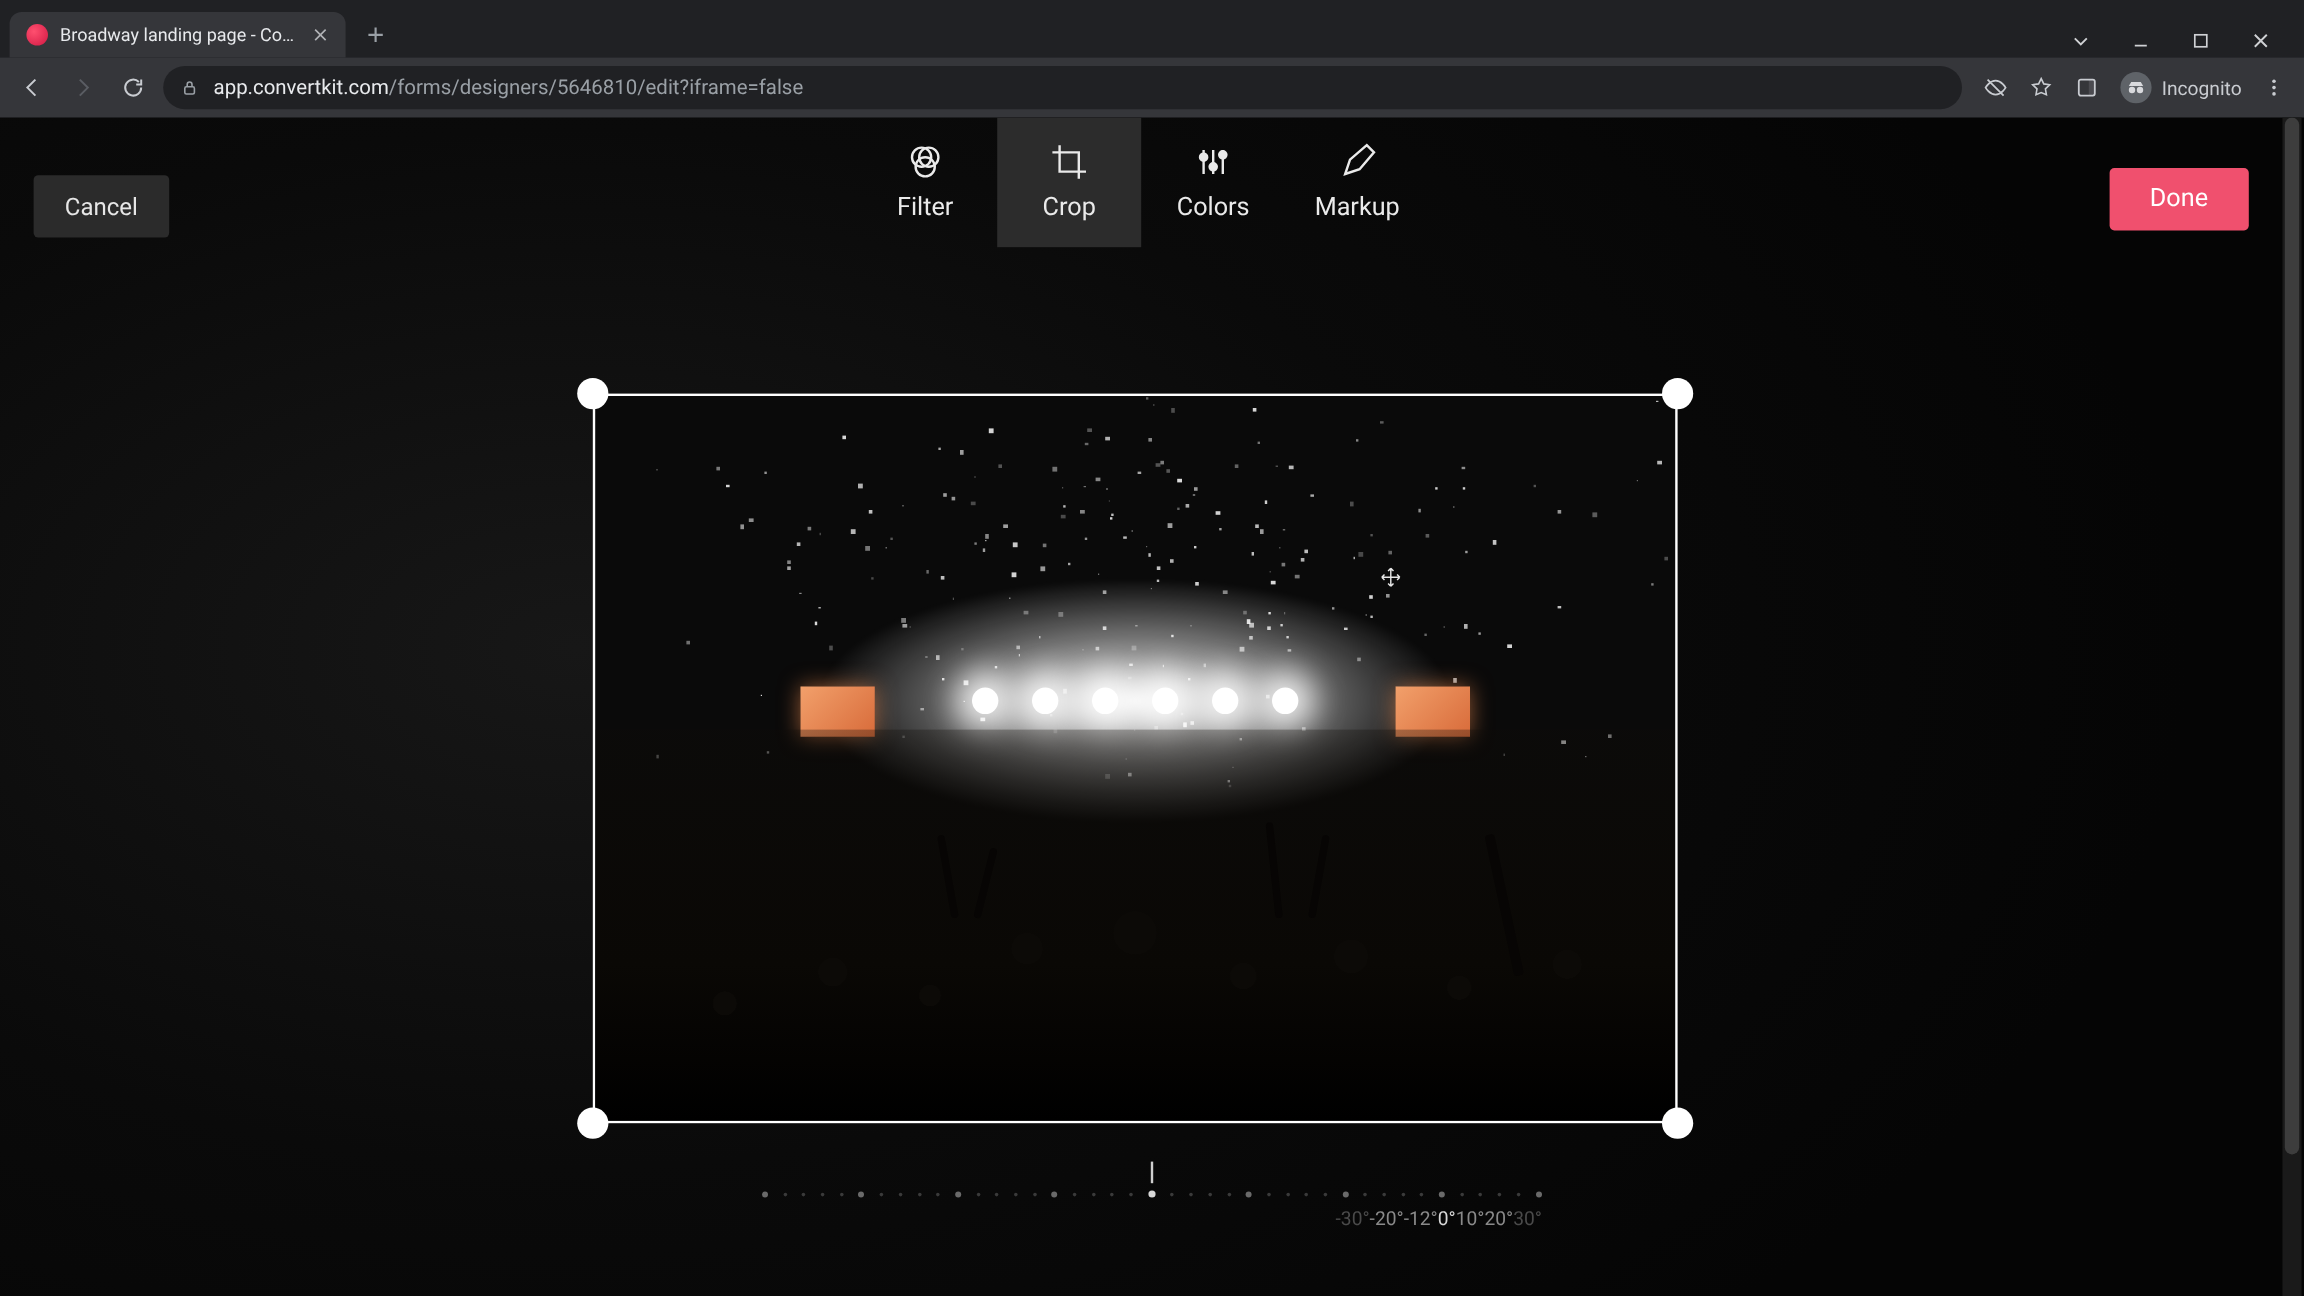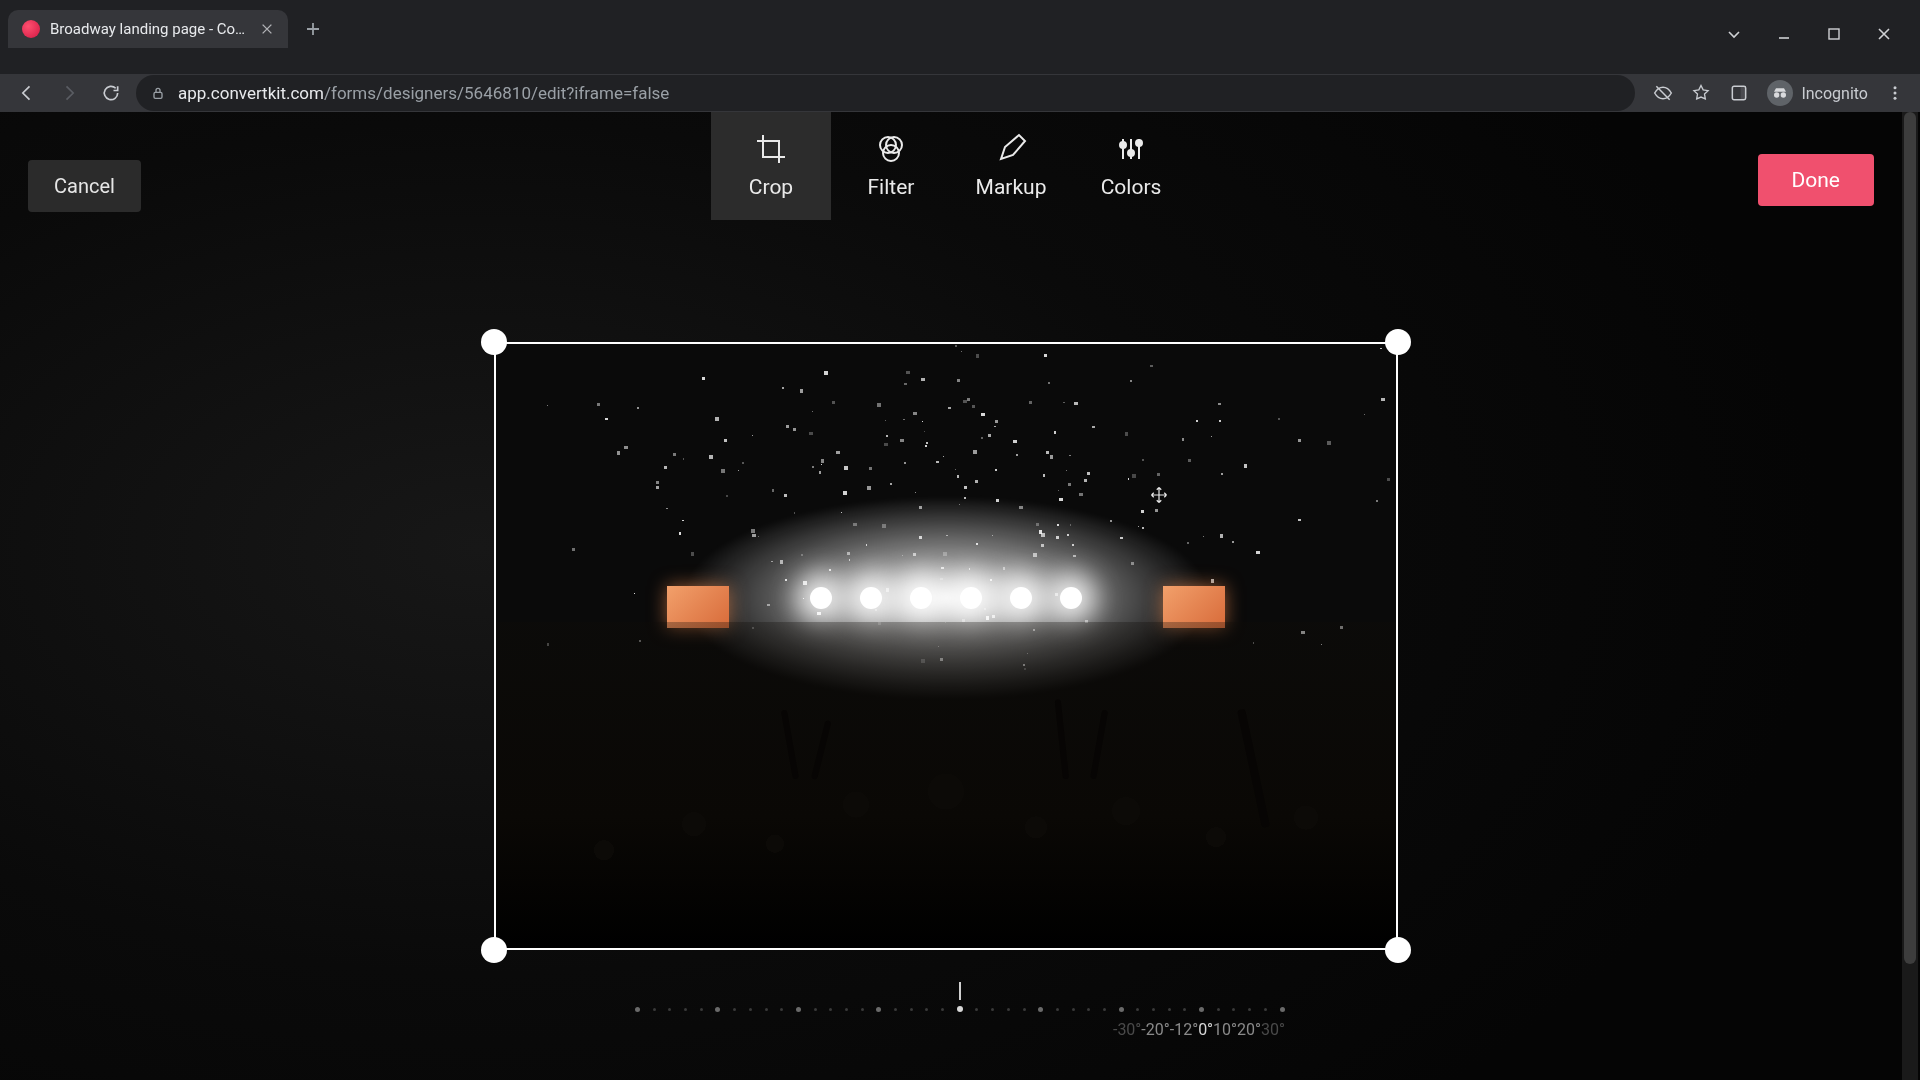--- a/index.html
+++ b/index.html
@@ -9,21 +9,21 @@
 .chrome { width: 100%; height: 100%; display: flex; flex-direction: column; background: #202124; }
 .tabbar { height: 48px; display: flex; align-items: flex-end; padding: 0 8px; background: #202124; }
 .tab { display: flex; align-items: center; gap: 10px; height: 38px; padding: 0 14px; background: #35363a; border-radius: 10px 10px 0 0; color: #e8eaed; font-size: 15px; max-width: 280px; }
 .tab .favicon { width: 18px; height: 18px; border-radius: 50%; background: radial-gradient(circle at 35% 35%, #ff4f6f, #d11843); flex: 0 0 18px; }
 .tab .title { white-space: nowrap; overflow: hidden; text-overflow: ellipsis; flex: 1; }
 .tab .close { width: 14px; height: 14px; opacity: .8; }
 .newtab { width: 30px; height: 30px; margin-left: 10px; margin-bottom: 4px; display: flex; align-items: center; justify-content: center; color: #9aa0a6; border-radius: 50%; }
 .winctrls { margin-left: auto; display: flex; gap: 34px; padding: 0 20px 6px 0; color: #cfd1d4; align-items: center; }
 .winctrls span, .winctrls svg { width: 16px; height: 16px; display: block; }
 
-.addrbar { height: 38px; background: #35363a; display: flex; align-items: center; padding: 12px 10px; gap: 8px; margin-top: 26px; }
+.addrbar { height: 50px; background: #35363a; display: flex; align-items: center; padding: 12px 10px; gap: 8px; }
 .navbtn { width: 34px; height: 34px; display: flex; align-items: center; justify-content: center; color: #c9ccd1; border-radius: 50%; }
 .navbtn.disabled { color: #5a5d63; }
 .urlbox { flex: 1; height: 36px; background: #202124; border-radius: 18px; display: flex; align-items: center; padding: 0 14px; gap: 12px; color: #c9ccd1; font-size: 17px; }
 .urlbox .lock { width: 16px; height: 16px; }
 .urlbox .host { color: #e8eaed; }
 .urlbox .path { color: #9aa0a6; }
 .rcluster { display: flex; align-items: center; gap: 18px; padding: 0 6px 0 10px; color: #c9ccd1; }
 .incog { display: flex; align-items: center; gap: 8px; font-size: 16px; }
 .incog-badge { width: 26px; height: 26px; border-radius: 50%; background: #5f6368; display: flex; align-items: center; justify-content: center; }
 
@@ -183,48 +183,48 @@
         </svg>
     </div>
   </div>
 
   <div class="editor">
 
     <div class="topbar">
       <button class="cancel">Cancel</button>
 
       <div class="modes">
-        <div class="mode active">
-          <svg viewBox="0 0 32 32">
-              <path d="M8 2v22h22M2 8h22v22"></path>
-            </svg>
-          <span>Crop</span>
-        </div>
         <div class="mode">
           <svg viewBox="0 0 32 32">
               <circle cx="13" cy="12" r="8"></circle>
               <circle cx="19" cy="12" r="8"></circle>
               <circle cx="16" cy="20" r="8"></circle>
             </svg>
           <span>Filter</span>
         </div>
-        <div class="mode">
+        <div class="mode active">
           <svg viewBox="0 0 32 32">
-              <path d="M6 26l4-12L24 2l6 6-12 14-12 4z"></path>
+              <path d="M8 2v22h22M2 8h22v22"></path>
             </svg>
-          <span>Markup</span>
+          <span>Crop</span>
         </div>
         <div class="mode">
           <svg viewBox="0 0 32 32">
               <path d="M8 6v20M16 6v20M24 6v20"></path>
               <circle cx="8" cy="12" r="3" fill="#eaeaea"></circle>
               <circle cx="16" cy="20" r="3" fill="#eaeaea"></circle>
               <circle cx="24" cy="10" r="3" fill="#eaeaea"></circle>
             </svg>
           <span>Colors</span>
+        </div>
+        <div class="mode">
+          <svg viewBox="0 0 32 32">
+              <path d="M6 26l4-12L24 2l6 6-12 14-12 4z"></path>
+            </svg>
+          <span>Markup</span>
         </div>
       </div>
 
       <button class="done">Done</button>
     </div>
 
 
     <div class="canvas-wrap">
       <div class="photo">
         <div class="scene">

